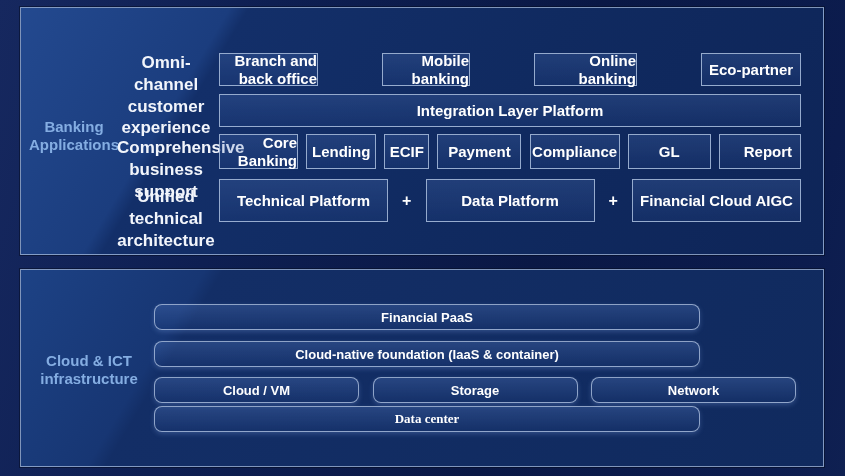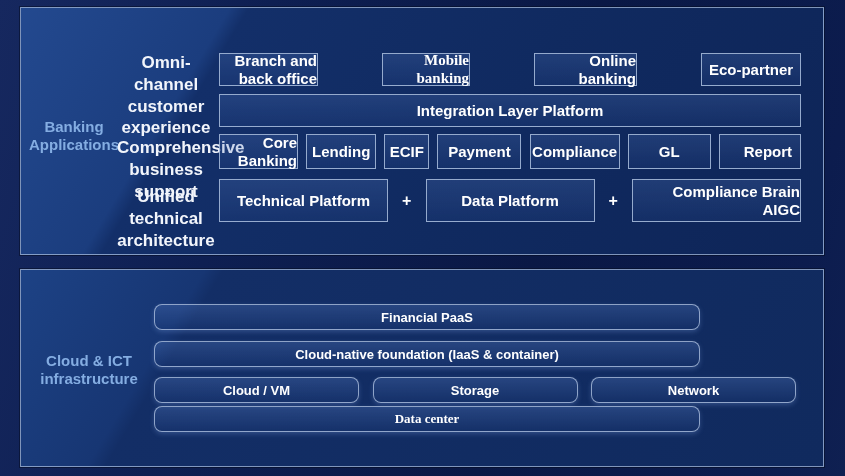--- a/index.html
+++ b/index.html
@@ -52,21 +52,21 @@
     background:linear-gradient(180deg,rgba(82,120,190,0.26),rgba(46,82,155,0.16));
     display:flex;align-items:center;justify-content:center;
     text-align:right;
     font-size:15px;font-weight:bold;color:#ffffff;
     line-height:1.15;
     box-sizing:border-box;
   }
   
   .row-channels{top:45px;height:33px;}
   .row-channels .box:nth-child(1){width:99px;}
-  .row-channels .box:nth-child(2){width:88px;font-family:Liberation Serif, serif;}
+  .row-channels .box:nth-child(2){width:88px;}
   .row-channels .box:nth-child(3){width:103px;}
   .row-channels .box:nth-child(4){width:100px;}
   .row-channels .box:nth-child(5){width:98px;}
   .row-integration{top:86px;height:33px;}
   .row-integration .box{width:100%;}
   .row-business{top:126px;height:35px;}
   .row-business .box:nth-child(1){width:79px;}
   .row-business .box:nth-child(2){width:70px;}
   .row-business .box:nth-child(3){width:45px;}
   .row-business .box:nth-child(4){width:84px;}
@@ -138,21 +138,21 @@
       <div class="box">Compliance</div>
       <div class="box">GL</div>
       <div class="box">Report</div>
     </div>
 
     <div class="boxes-area flex-row row-platforms">
       <div class="box">Technical Platform</div>
       <div class="plus">+</div>
       <div class="box">Data Platform</div>
       <div class="plus">+</div>
-      <div class="box">Compliance Brain AIGC</div>
+      <div class="box">Financial Cloud AIGC</div>
     </div>
   </section>
 
   <section class="panel panel-bottom">
     <div class="side-title cloud">Cloud &amp; ICT infrastructure</div>
 
     <div class="rbox r-paas">Financial PaaS</div>
     <div class="rbox r-foundation">Cloud-native foundation (IaaS &amp; container)</div>
 
     <div class="rrow flex-row r-resources">

